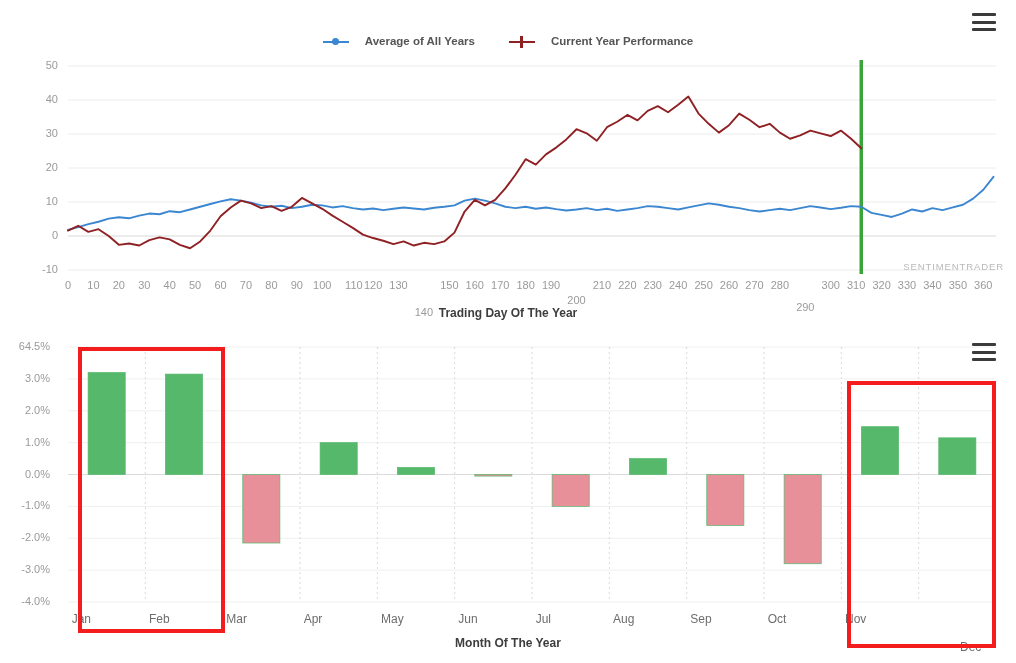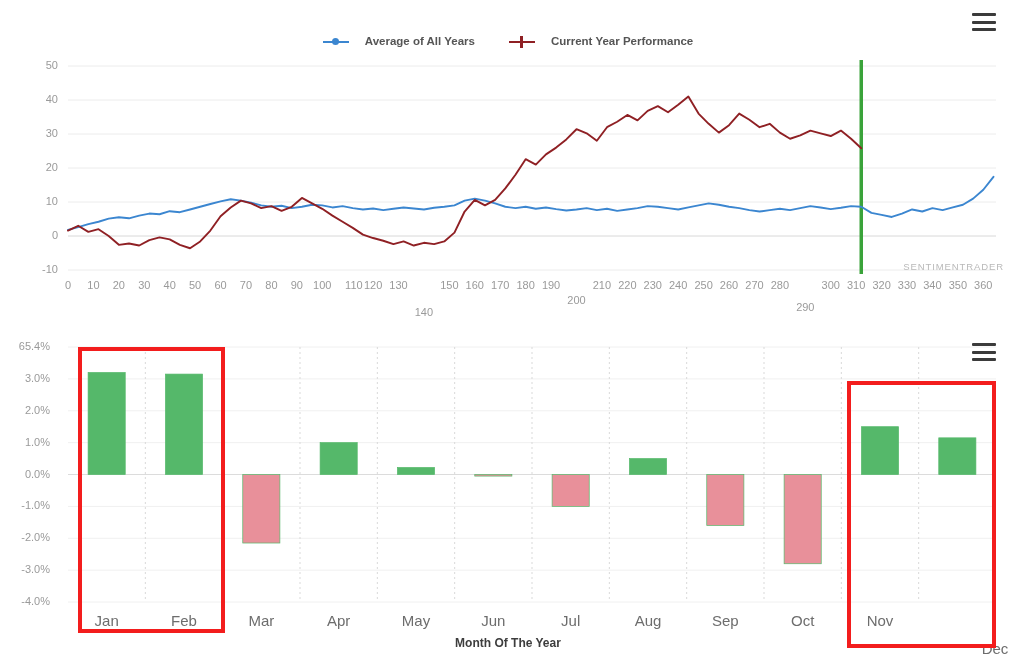--- a/index.html
+++ b/index.html
@@ -32,21 +32,21 @@
 
   svg{display:block;overflow:visible;}
 
   .xlabel{position:absolute;width:1016px;left:0;text-align:center;font-size:12px;
     font-weight:bold;color:#3d3d3d;}
   #xlabel-top{top:306px;}
   #xlabel-bottom{top:636px;}
 
   .ytick{position:absolute;font-size:11px;color:#9a9a9a;text-align:right;width:44px;}
   .xtick{position:absolute;font-size:11px;color:#9a9a9a;text-align:center;}
-  .mtick{position:absolute;font-size:15px;color:#6d6d6d;text-align:center;width:70px;}
+  .mtick{position:absolute;font-size:12px;color:#6d6d6d;text-align:left;width:70px;}
 
   .watermark{position:absolute;font-size:9.5px;color:#b9b9b9;letter-spacing:.9px;}
   #wm-top{right:12px;top:261px;}
 
   .hlbox{position:absolute;border:4px solid #f31d1d;box-sizing:border-box;pointer-events:none;}
   #hl-left{left:78px;top:347px;width:147px;height:286px;}
   #hl-right{left:847px;top:381px;width:149px;height:267px;}
 </style>
 </head>
 <body>
@@ -85,20 +85,21 @@
         <line x1="0" x2="928" y1="102" y2="102" stroke="#ececec" stroke-width="1"></line>
         <line x1="0" x2="928" y1="136" y2="136" stroke="#ececec" stroke-width="1"></line>
         <line x1="0" x2="928" y1="170" y2="170" stroke="#d8d8d8" stroke-width="1"></line>
         <line x1="0" x2="928" y1="204" y2="204" stroke="#ececec" stroke-width="1"></line>
         <line x1="793.2493150684932" x2="793.2493150684932" y1="-6" y2="208" stroke="#3aa33a" stroke-width="3.5"></line>
         <path d="M0.00 163.88 L10.17 161.16 L20.34 158.10 L30.51 155.72 L40.68 152.66 L50.85 151.30 L61.02 152.32 L71.19 149.60 L81.36 147.56 L91.53 148.24 L101.70 145.18 L111.87 146.20 L122.04 143.48 L132.21 140.76 L142.38 138.04 L152.55 135.32 L162.72 133.28 L172.89 134.64 L183.06 136.68 L193.23 139.40 L203.40 140.76 L213.57 139.74 L223.74 142.12 L233.91 140.76 L244.08 138.72 L254.25 139.40 L264.42 141.44 L274.59 140.08 L284.76 142.12 L294.93 143.48 L305.10 142.46 L315.27 144.16 L325.44 142.80 L335.61 141.44 L345.78 142.46 L355.95 143.48 L366.12 141.78 L376.28 140.76 L386.45 139.40 L396.62 134.64 L406.79 132.60 L416.96 134.64 L427.13 137.36 L437.30 140.76 L447.47 142.12 L457.64 140.76 L467.81 142.80 L477.98 141.44 L488.15 143.14 L498.32 144.50 L508.49 143.48 L518.66 142.12 L528.83 144.16 L539.00 142.80 L549.17 144.84 L559.34 143.48 L569.51 142.12 L579.68 140.08 L589.85 140.76 L600.02 142.12 L610.19 143.48 L620.36 141.44 L630.53 139.40 L640.70 137.36 L650.87 138.72 L661.04 140.76 L671.21 142.12 L681.38 144.16 L691.55 145.52 L701.72 144.16 L711.89 142.80 L722.06 144.16 L732.23 142.12 L742.40 140.08 L752.57 141.44 L762.74 143.14 L772.91 141.78 L783.08 140.08 L793.25 140.76 L803.42 146.88 L813.59 148.92 L823.76 150.96 L833.93 147.56 L844.10 143.48 L854.27 145.52 L864.44 142.12 L874.61 144.16 L884.78 141.44 L894.95 138.72 L905.12 132.60 L915.29 123.76 L925.46 110.84 " fill="none" stroke="#3b86d0" stroke-width="1.9" stroke-linejoin="round" stroke-linecap="round"></path>
         <path d="M0.00 164.56 L10.17 159.80 L20.34 165.92 L30.51 163.20 L40.68 170.00 L50.85 178.84 L61.02 177.48 L71.19 179.52 L81.36 174.08 L91.53 171.36 L101.70 173.40 L111.87 178.84 L122.04 182.24 L132.21 175.44 L142.38 164.56 L152.55 150.28 L162.72 141.44 L172.89 134.64 L183.06 137.36 L193.23 142.12 L203.40 140.08 L213.57 144.84 L223.74 140.76 L233.91 131.92 L244.08 137.36 L254.25 142.80 L264.42 149.60 L274.59 155.72 L284.76 161.84 L294.93 168.64 L305.10 172.04 L315.27 174.76 L325.44 178.16 L335.61 175.44 L345.78 179.52 L355.95 176.80 L366.12 178.16 L376.28 175.44 L386.45 166.60 L396.62 145.52 L406.79 133.96 L416.96 139.40 L427.13 133.96 L437.30 122.40 L447.47 108.80 L457.64 93.16 L467.81 98.60 L477.98 88.40 L488.15 81.60 L498.32 73.44 L508.49 63.24 L518.66 67.32 L528.83 74.80 L539.00 61.20 L549.17 55.76 L559.34 48.96 L569.51 54.40 L579.68 44.88 L589.85 40.12 L600.02 46.24 L610.19 38.76 L620.36 30.60 L630.53 47.60 L640.70 57.80 L650.87 66.64 L661.04 59.16 L671.21 47.60 L681.38 53.72 L691.55 61.20 L701.72 57.80 L711.89 66.64 L722.06 72.76 L732.23 69.36 L742.40 64.60 L752.57 67.32 L762.74 70.04 L772.91 64.60 L783.08 72.76 L793.25 82.28 " fill="none" stroke="#8f2024" stroke-width="1.9" stroke-linejoin="round" stroke-linecap="round"></path>
       </svg>
   </div>
 
+  <div id="xlabel-top" class="xlabel">Trading Day Of The Year</div>
   <div id="yticks-top">
       <div class="ytick" style="left: 14px; top: 59px;">50</div>
       <div class="ytick" style="left: 14px; top: 93px;">40</div>
       <div class="ytick" style="left: 14px; top: 127px;">30</div>
       <div class="ytick" style="left: 14px; top: 161px;">20</div>
       <div class="ytick" style="left: 14px; top: 195px;">10</div>
       <div class="ytick" style="left: 14px; top: 229px;">0</div>
       <div class="ytick" style="left: 14px; top: 263px;">-10</div>
     </div>
   <div id="xticks-top">
@@ -182,21 +183,21 @@
         <rect x="484.11" y="127.50" width="37.12" height="31.88" fill="#e8909a" stroke="#55b86a" stroke-width="0.7"></rect>
         <rect x="561.44" y="111.56" width="37.12" height="15.94" fill="#55b86a" stroke="#55b86a" stroke-width="0.7"></rect>
         <rect x="638.77" y="127.50" width="37.12" height="51.00" fill="#e8909a" stroke="#55b86a" stroke-width="0.7"></rect>
         <rect x="716.11" y="127.50" width="37.12" height="89.25" fill="#e8909a" stroke="#55b86a" stroke-width="0.7"></rect>
         <rect x="793.44" y="79.69" width="37.12" height="47.81" fill="#55b86a" stroke="#55b86a" stroke-width="0.7"></rect>
         <rect x="870.77" y="90.84" width="37.12" height="36.66" fill="#55b86a" stroke="#55b86a" stroke-width="0.7"></rect>
       </svg>
   </div>
 
   <div id="yticks-bottom">
-      <div class="ytick" style="left: 6px; top: 15px;">65.4%</div>
+      <div class="ytick" style="left: 6px; top: 15px;">64.5%</div>
       <div class="ytick" style="left: 6px; top: 46.875px;">3.0%</div>
       <div class="ytick" style="left: 6px; top: 78.75px;">2.0%</div>
       <div class="ytick" style="left: 6px; top: 110.625px;">1.0%</div>
       <div class="ytick" style="left: 6px; top: 142.5px;">0.0%</div>
       <div class="ytick" style="left: 6px; top: 174.375px;">-1.0%</div>
       <div class="ytick" style="left: 6px; top: 206.25px;">-2.0%</div>
       <div class="ytick" style="left: 6px; top: 238.125px;">-3.0%</div>
       <div class="ytick" style="left: 6px; top: 270px;">-4.0%</div>
     </div>
   <div id="mticks-bottom">

